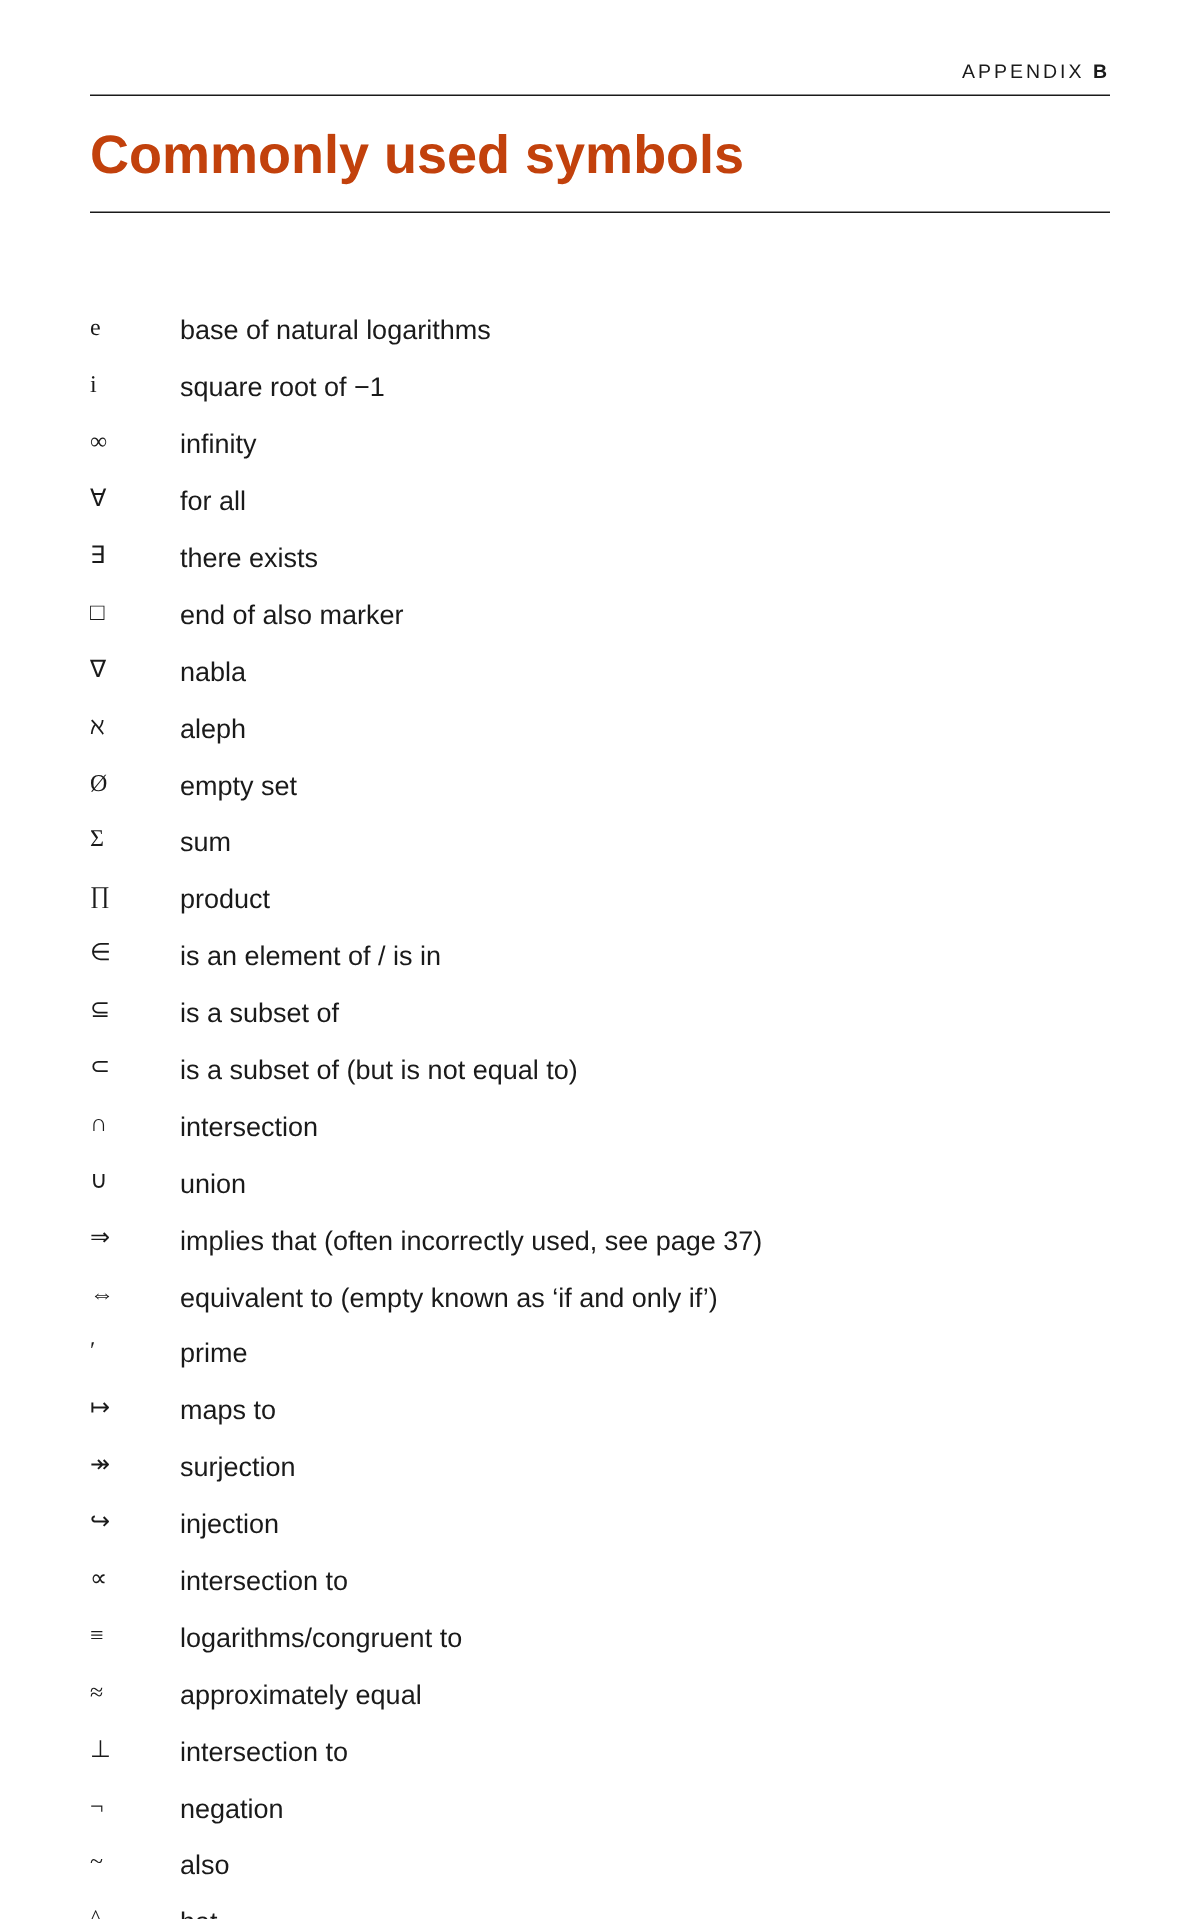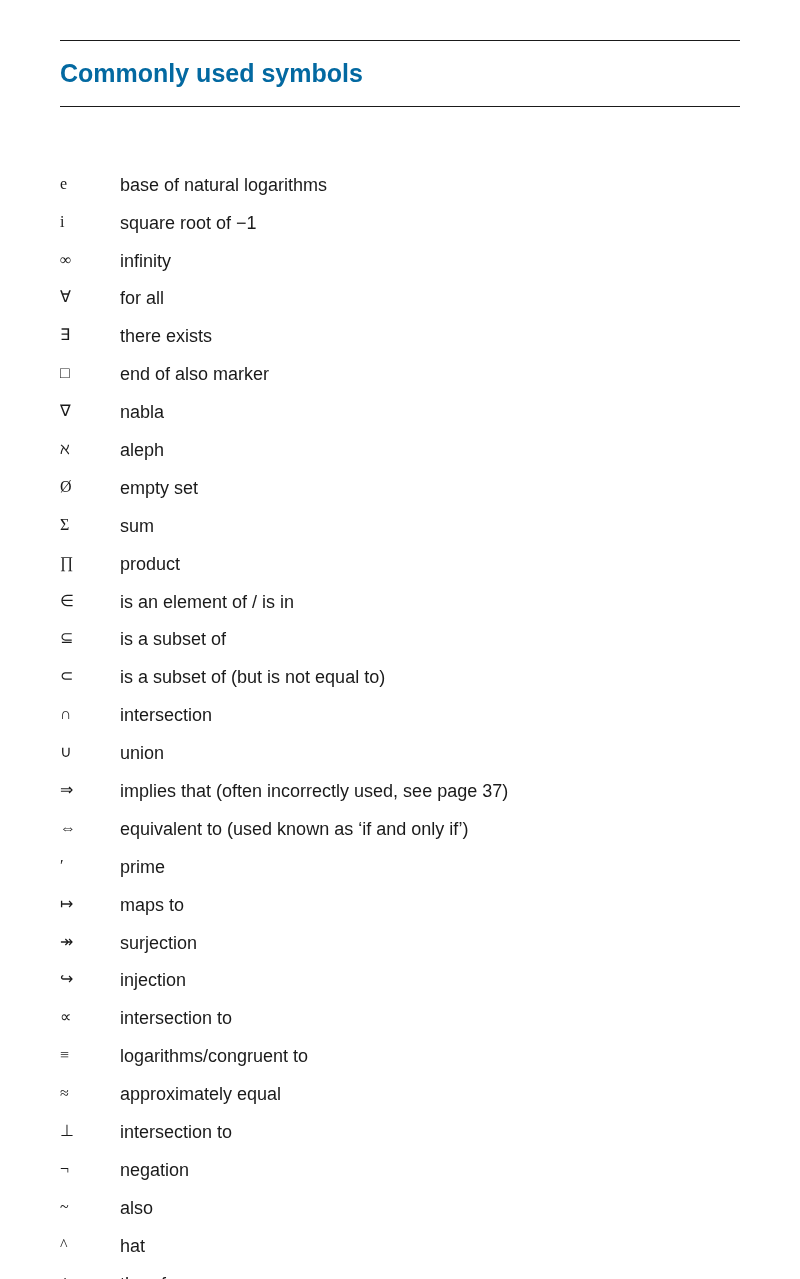--- a/index.html
+++ b/index.html
@@ -37,24 +37,24 @@
     }
 
     .top-rule {
       border: none;
       border-top: 1px solid #1a1a1a;
       margin-bottom: 18px;
     }
 
     .page-title {
       font-family: Arial, Helvetica, sans-serif;
-      font-size: 25px;
+      font-size: 36px;
       font-weight: 900;
       line-height: 1.15;
-      color: #0369a1;
+      color: #c2410c;
       margin-bottom: 18px;
     }
 
     .bottom-rule {
       border: none;
       border-top: 1px solid #1a1a1a;
       margin-bottom: 60px;
     }
 
     .symbols-table {
@@ -79,20 +79,23 @@
       font-size: 18px;
       color: #1a1a1a;
       font-family: Arial, Helvetica, sans-serif;
     }
   </style>
 </head>
 <body>
 
 <div class="page-container">
 
+  <div class="appendix-label">
+    <span>APPENDIX </span><strong>B</strong>
+  </div>
 
   <hr class="top-rule">
 
   <h1 class="page-title">
     <span>Commonly used symbols</span><br>
   </h1>
 
   <hr class="bottom-rule">
 
   <table class="symbols-table">
@@ -160,21 +163,21 @@
         <tr>
           <td class="symbol-col">∪</td>
           <td class="desc-col">union</td>
         </tr>
         <tr>
           <td class="symbol-col">⇒</td>
           <td class="desc-col">implies that (often incorrectly used, see page 37)</td>
         </tr>
         <tr>
           <td class="symbol-col">⇔</td>
-          <td class="desc-col">equivalent to (used known as ‘if and only if’)</td>
+          <td class="desc-col">equivalent to (empty known as ‘if and only if’)</td>
         </tr>
         <tr>
           <td class="symbol-col">′</td>
           <td class="desc-col">prime</td>
         </tr>
         <tr>
           <td class="symbol-col">↦</td>
           <td class="desc-col">maps to</td>
         </tr>
         <tr>

